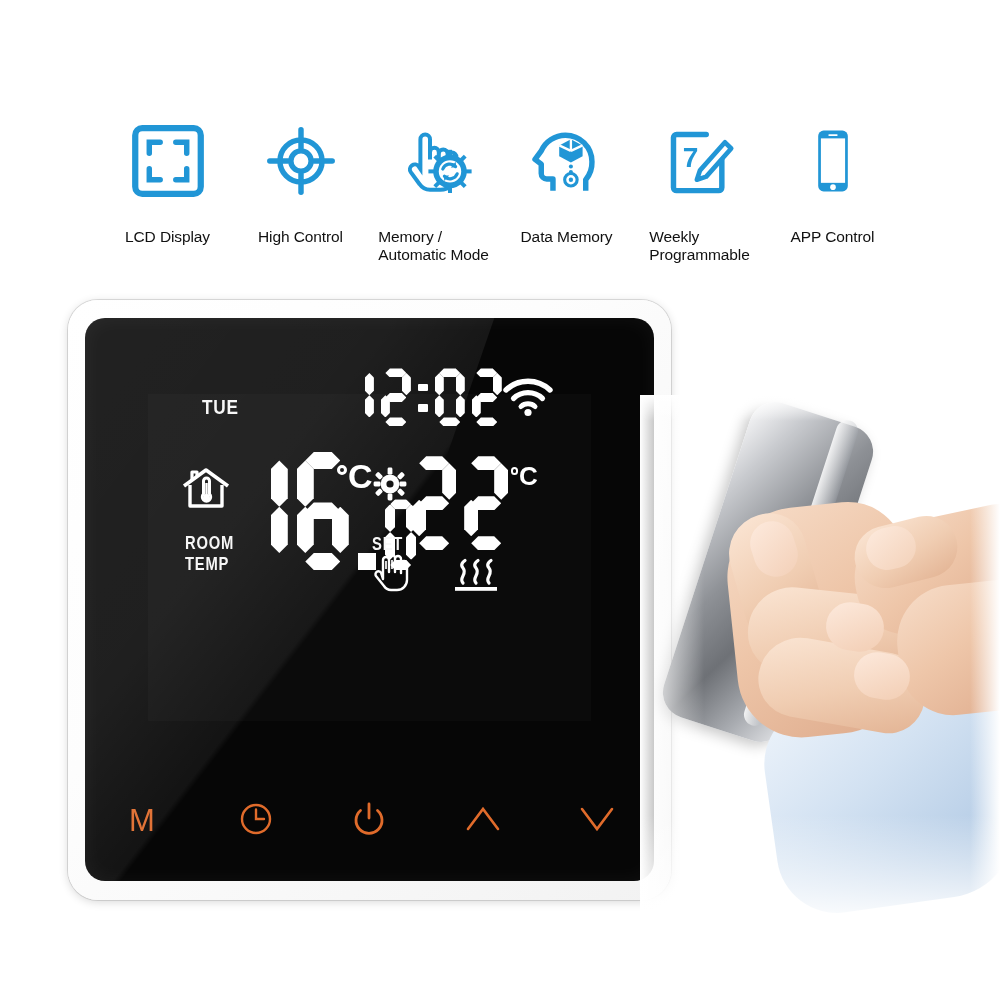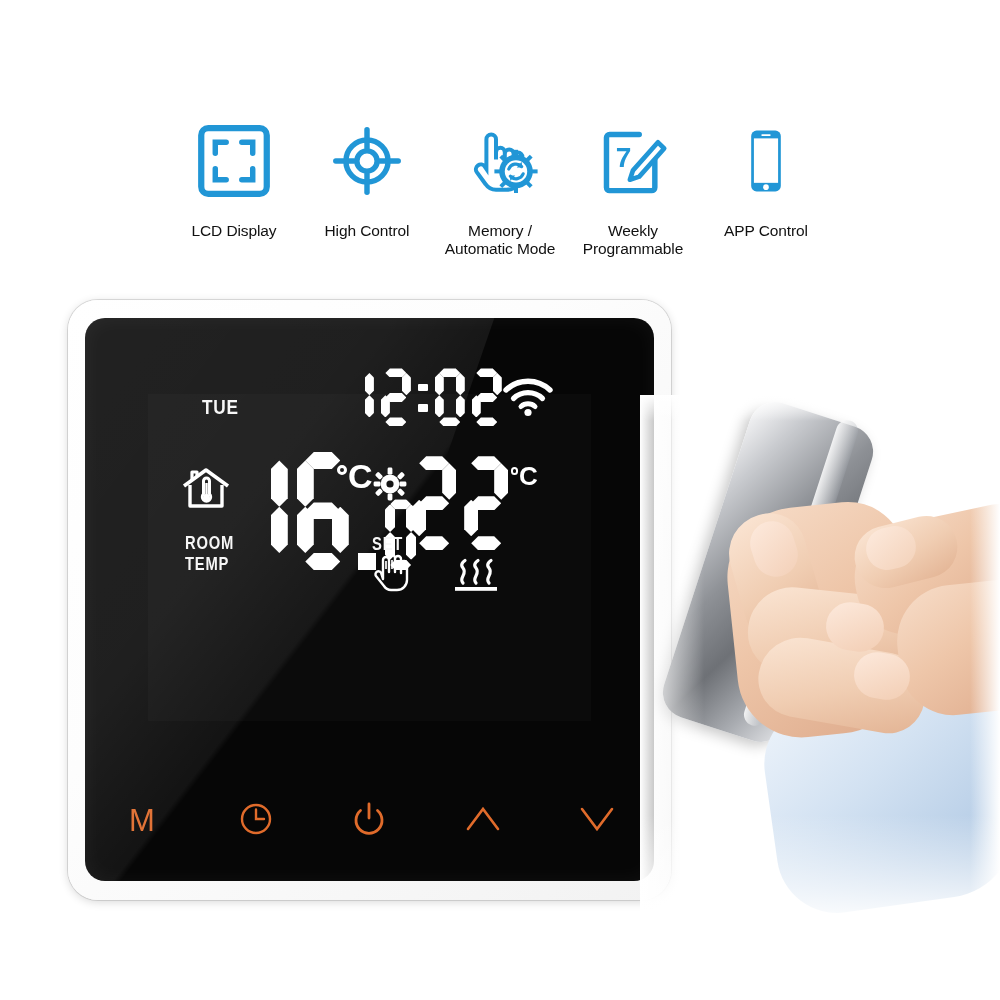--- a/index.html
+++ b/index.html
@@ -40,22 +40,22 @@
   }
 
   .feature-icon {
     height: 86px;
     display: flex;
     align-items: center;
     justify-content: center;
   }
 
   .feature-label {
-    margin-top: 18px;
-    text-align: center;
+    margin-top: 24px;
+    text-align: left;
     font-size: 15.5px;
     line-height: 1.16;
     color: #111111;
     font-family: "Liberation Sans", sans-serif;
     white-space: pre-line;
     letter-spacing: -0.1px;
   }
 
   
   #device {
@@ -299,20 +299,41 @@
           <path d="M61 60 a9.5 9.5 0 0 1 16 -3" fill="none" stroke="#2196D6" stroke-width="4" stroke-linecap="round"></path>
           <path d="M79 66 a9.5 9.5 0 0 1 -16 3" fill="none" stroke="#2196D6" stroke-width="4" stroke-linecap="round"></path>
           <path d="M77 51 l1 7 l-7 0 z" fill="#2196D6"></path>
           <path d="M63 75 l-1 -7 l7 0 z" fill="#2196D6"></path>
         </svg>
       </div>
       <div class="feature-label">Memory /
 Automatic Mode</div>
     </div>
 
+    <div class="feature">
+      <div class="feature-icon">
+        <svg width="78" height="78" viewBox="0 0 100 100">
+          <path d="M74 88 L74 74 a34 34 0 0 0 8 -23 a34 34 0 0 0 -34 -34
+                   a34 34 0 0 0 -31 20 L9 48 L17 54 L17 66 a7 7 0 0 0 7 7 L32 73 L32 88" fill="none" stroke="#2196D6" stroke-width="7" stroke-linejoin="round"></path>
+          <path d="M55 22 L70 30 L70 44 L55 52 L40 44 L40 30 Z" fill="#2196D6"></path>
+          <g stroke="#ffffff" stroke-width="3">
+            <line x1="55" y1="22" x2="55" y2="37"></line>
+            <line x1="55" y1="37" x2="40" y2="30"></line>
+            <line x1="55" y1="37" x2="70" y2="30"></line>
+          </g>
+          <g fill="#2196D6">
+            <circle cx="55" cy="57" r="2.6"></circle>
+            <circle cx="55" cy="64" r="2.6"></circle>
+          </g>
+          <circle cx="55" cy="74" r="8" fill="none" stroke="#2196D6" stroke-width="4"></circle>
+          <circle cx="55" cy="74" r="2.8" fill="#2196D6"></circle>
+        </svg>
+      </div>
+      <div class="feature-label">Data Memory</div>
+    </div>
 
     <div class="feature">
       <div class="feature-icon">
         <svg width="78" height="78" viewBox="0 0 100 100">
           <path d="M78 48 L78 84 a4 4 0 0 1 -4 4 L20 88 a4 4 0 0 1 -4 -4
                    L16 20 a4 4 0 0 1 4 -4 L58 16" fill="none" stroke="#2196D6" stroke-width="7" stroke-linecap="round" stroke-linejoin="round"></path>
           <text x="28" y="58" font-family="Liberation Sans, sans-serif" font-size="36" font-weight="bold" fill="#2196D6">7</text>
           <path d="M50 62 L82 26 l8 8 L58 70 L46 74 Z" fill="#ffffff" stroke="#2196D6" stroke-width="6" stroke-linejoin="round"></path>
         </svg>
       </div>

